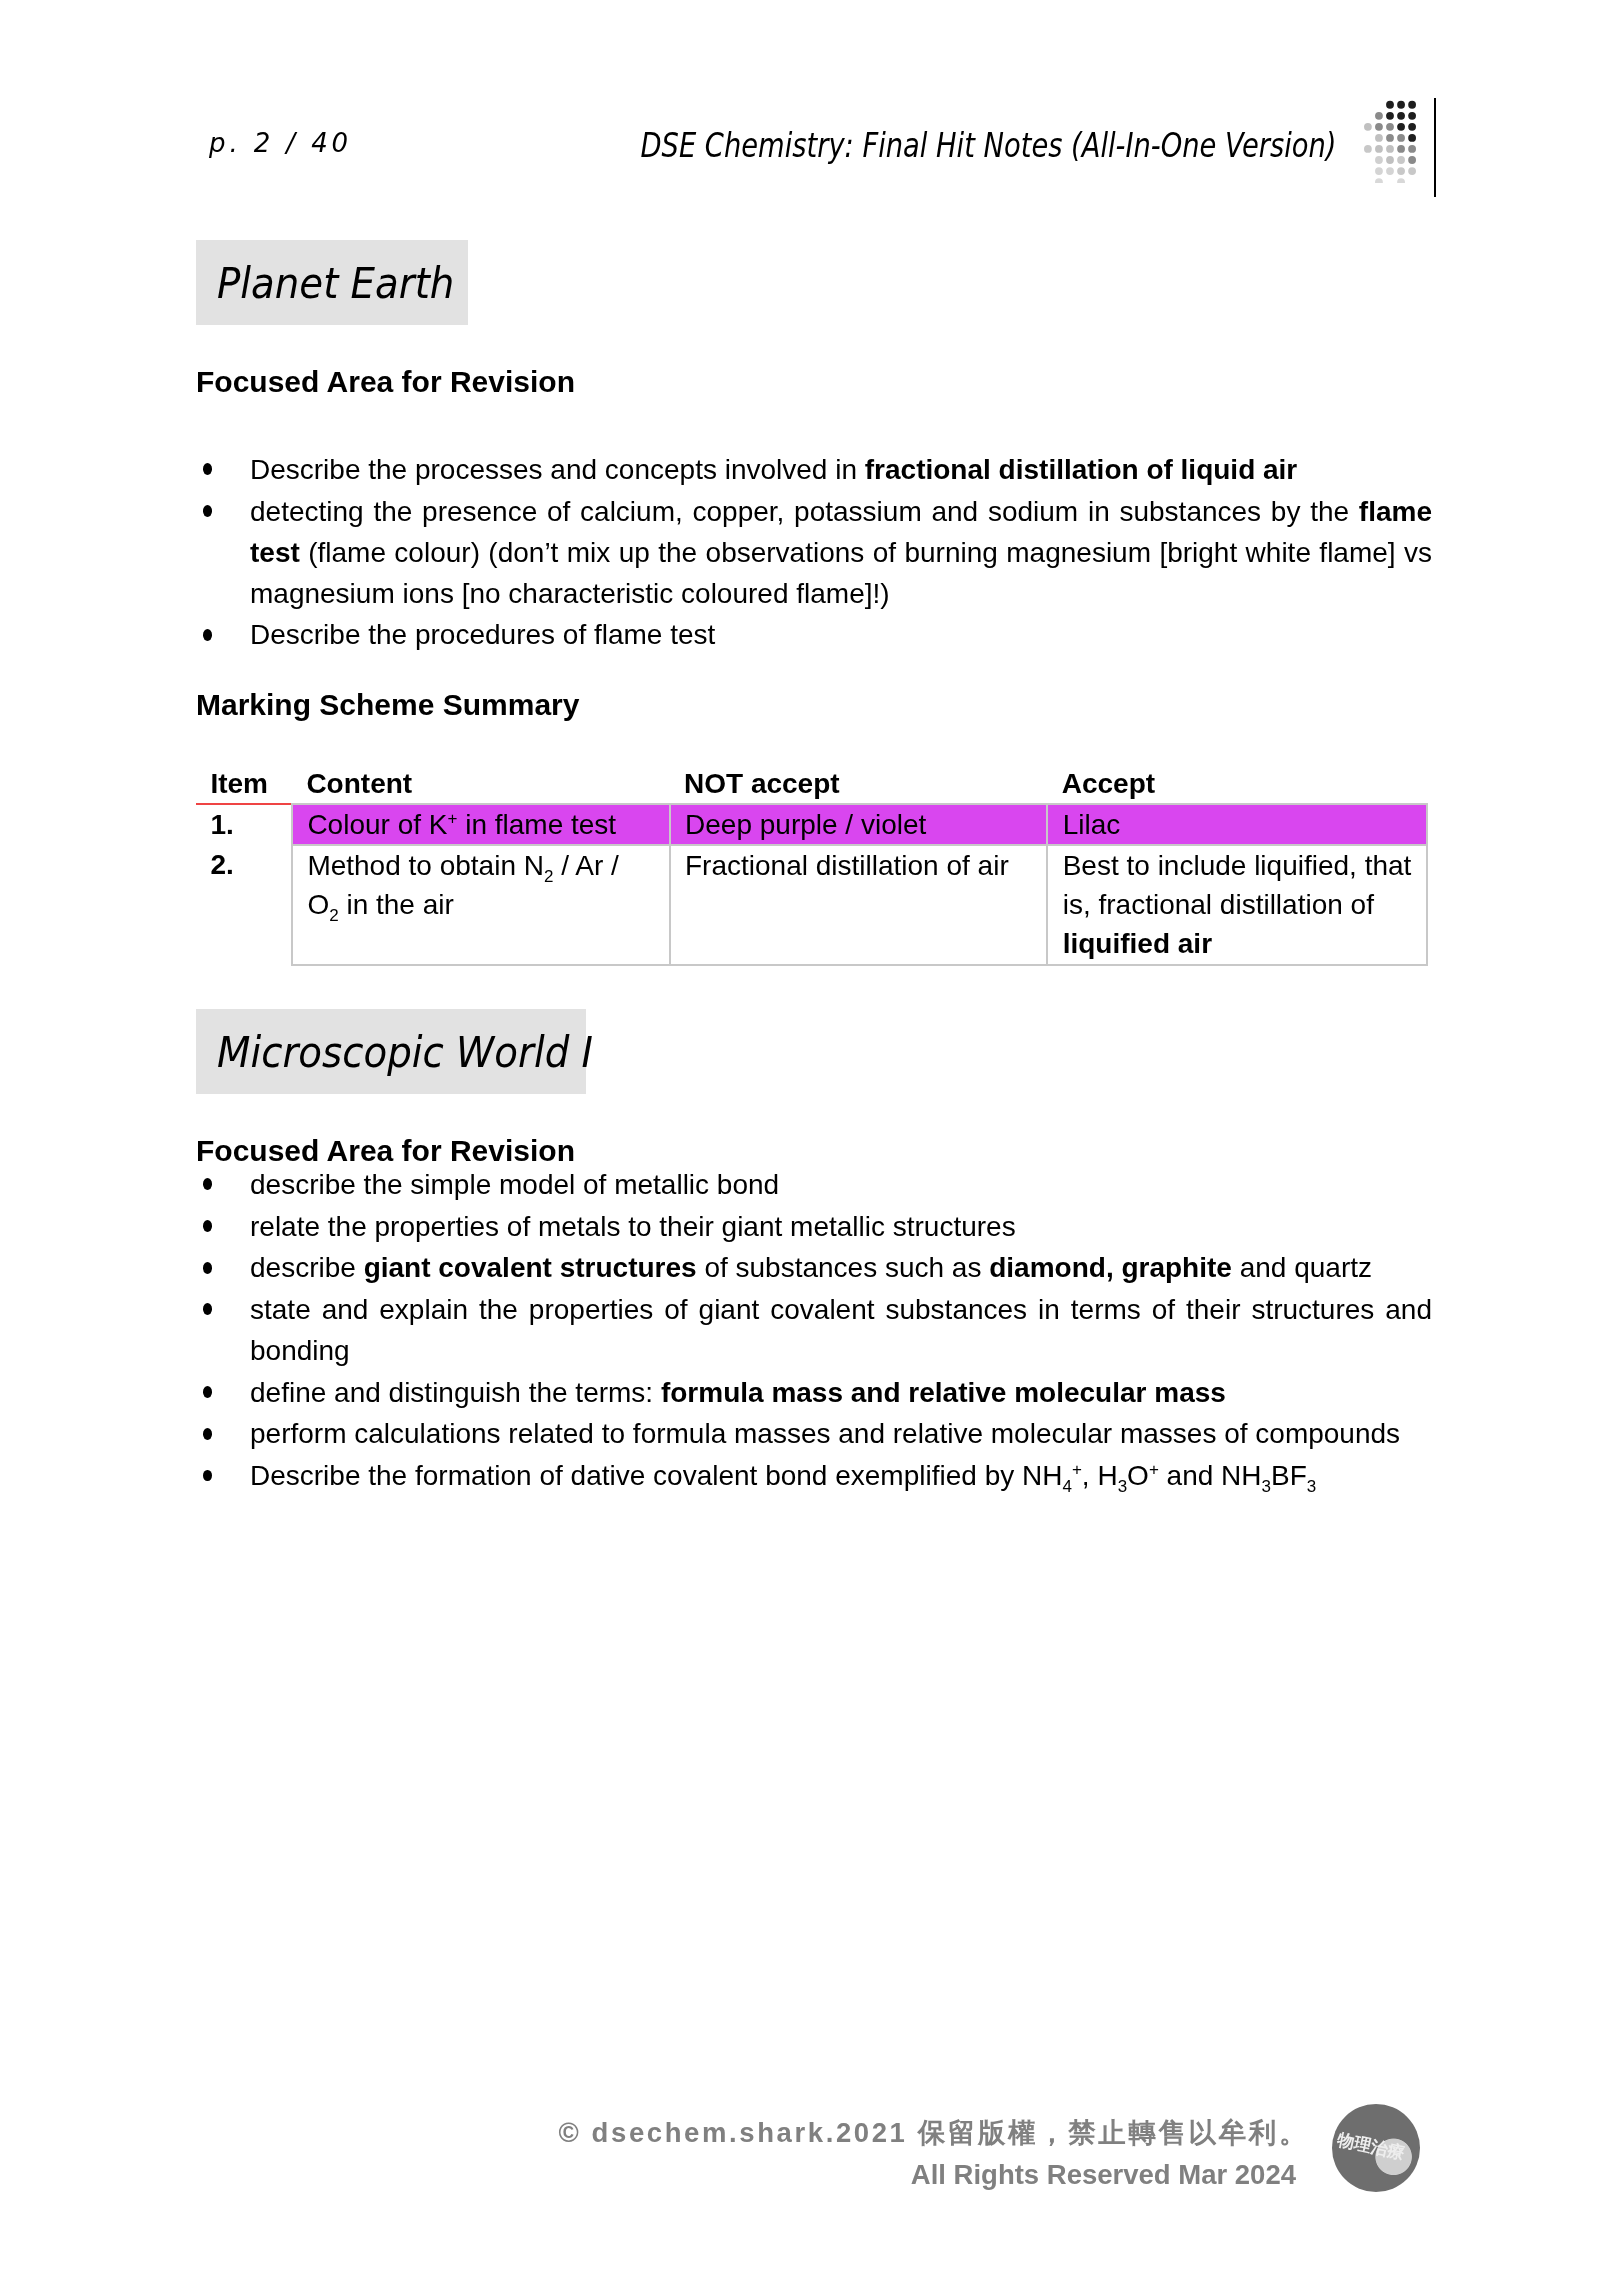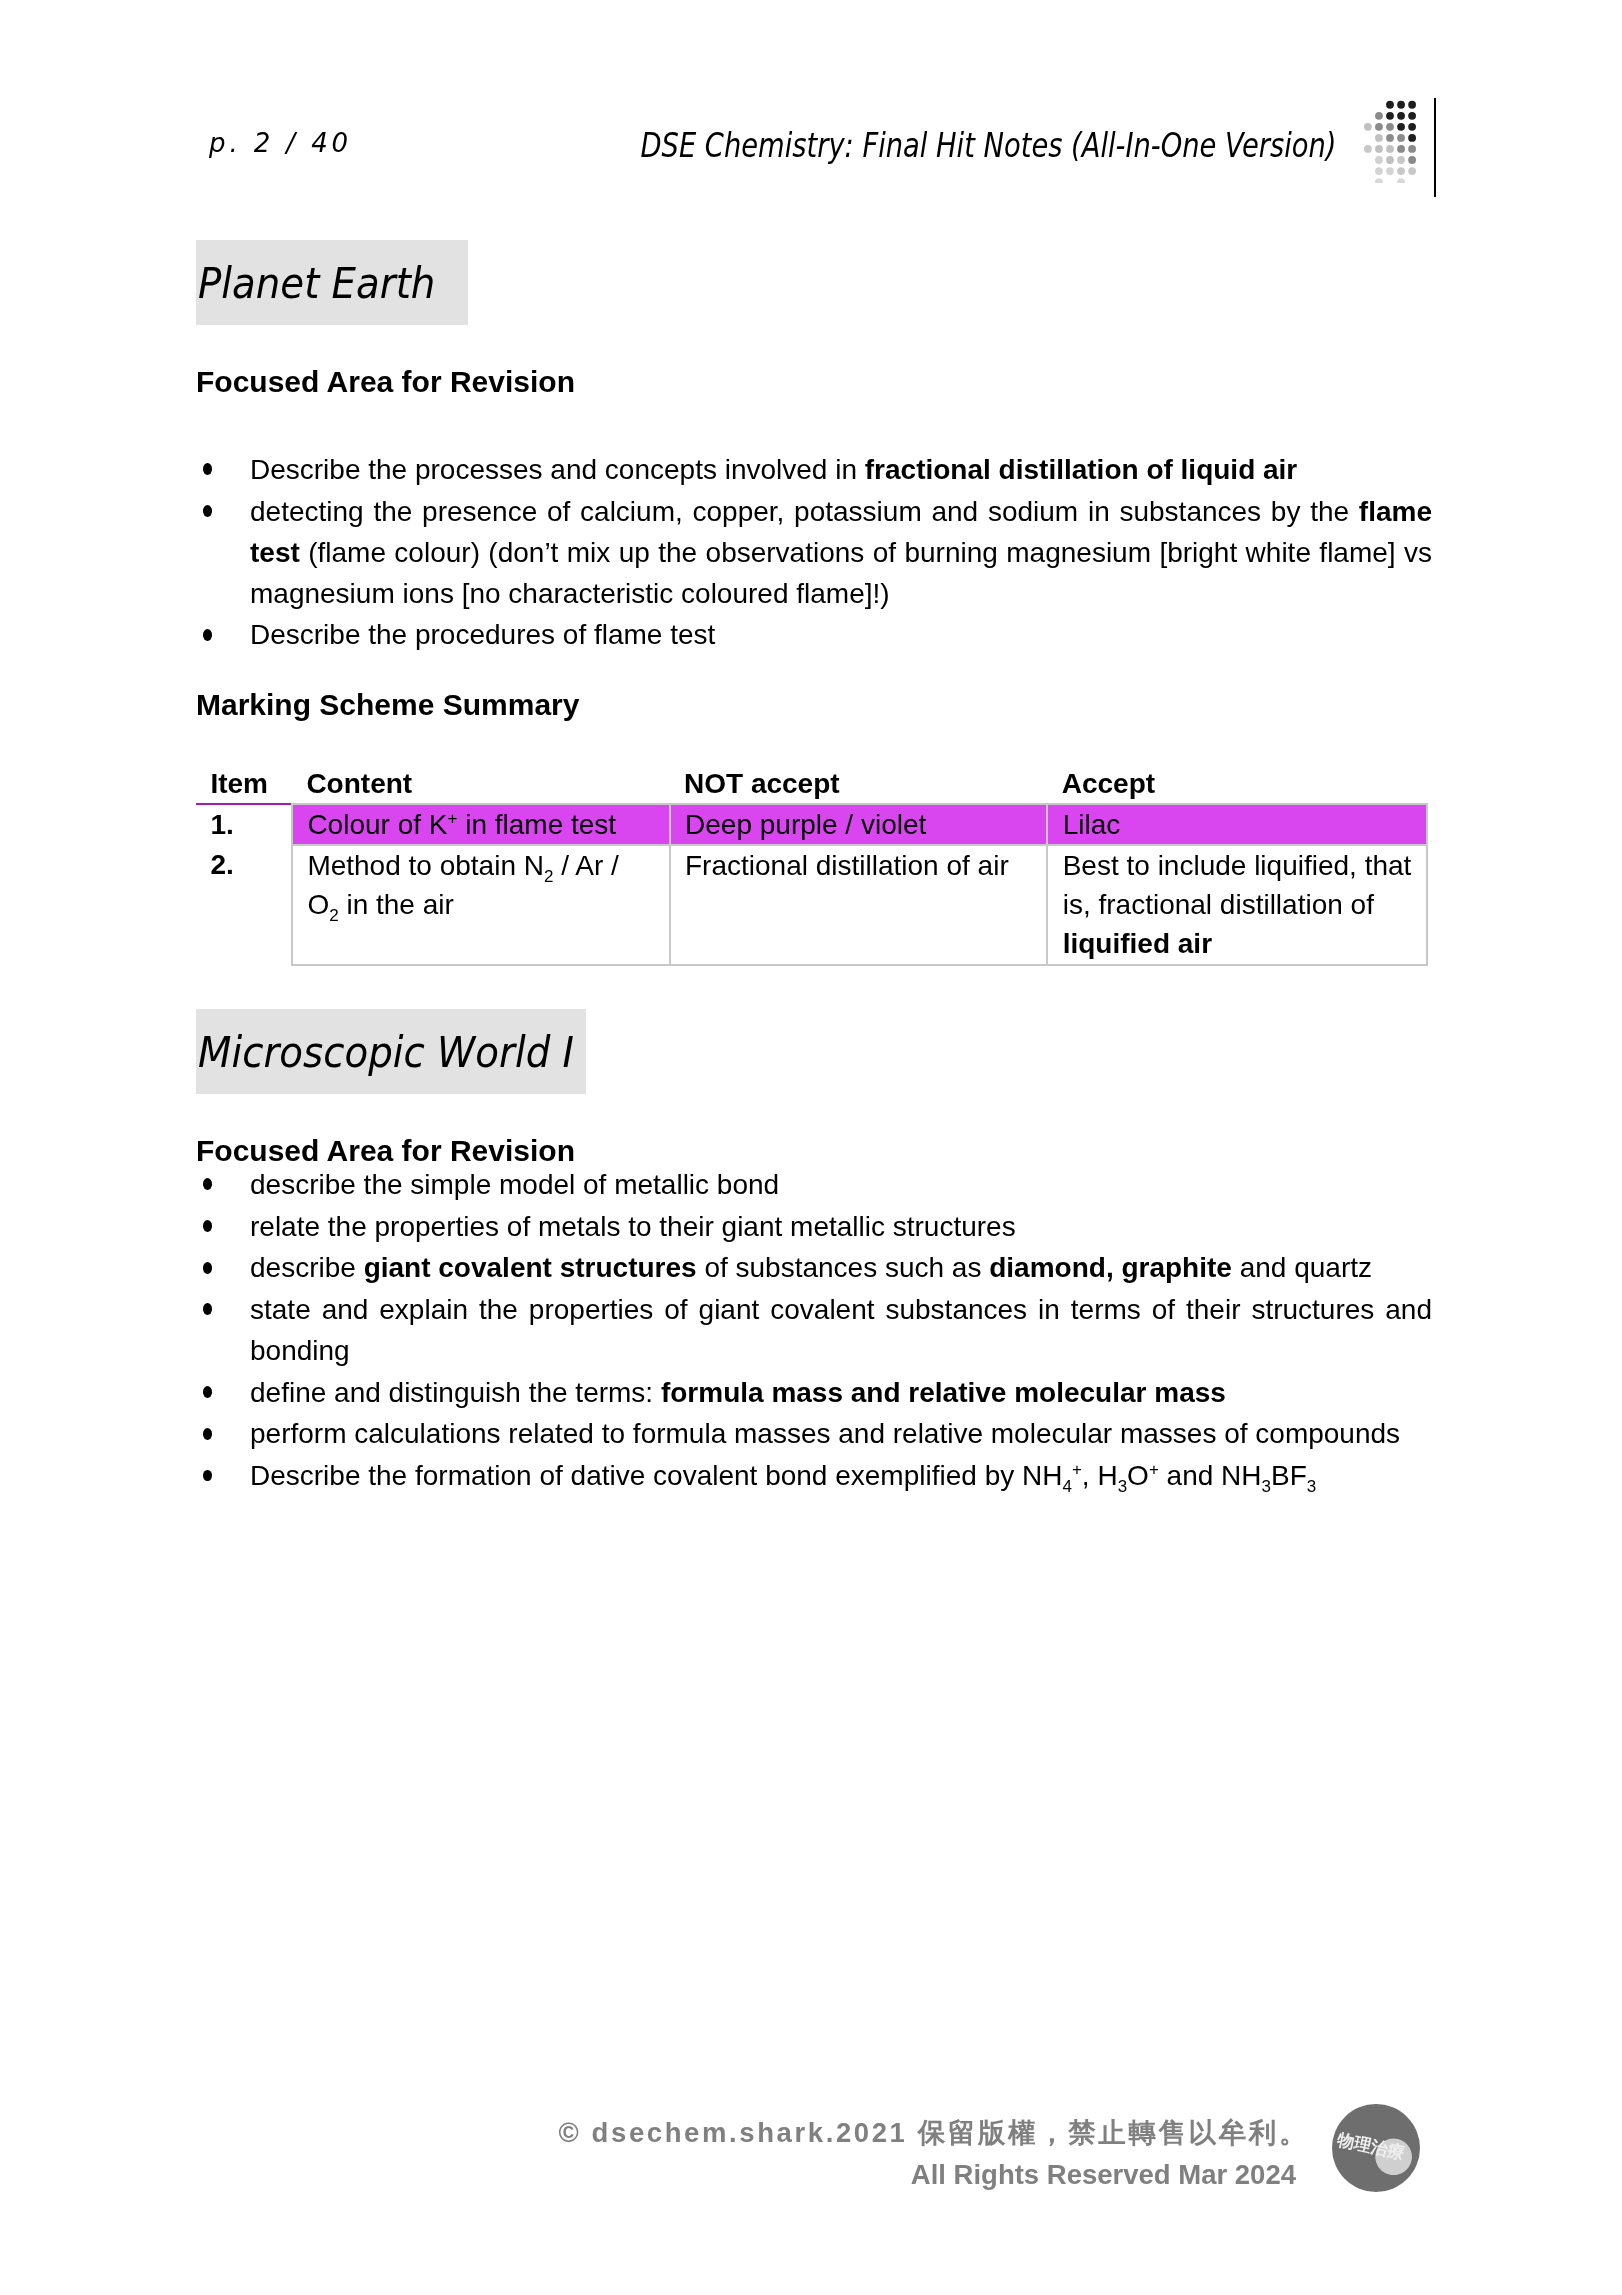--- a/index.html
+++ b/index.html
@@ -6,37 +6,37 @@
   body { width: 1623px; height: 2295px; position: relative; overflow: hidden; color: #000; }
   .page { position: absolute; left: 0; top: 0; width: 1623px; height: 2295px; }
 
   
   .page-no { position: absolute; left: 209px; top: 128px; font-family: "DejaVu Sans", sans-serif; font-style: italic; font-size: 26px; letter-spacing: 3.9px; }
   .doc-title { position: absolute; right: 287px; top: 126px; font-family: "DejaVu Sans Condensed", "DejaVu Sans", sans-serif; font-style: italic; font-size: 33px; transform: scaleX(0.92); transform-origin: right center; white-space: nowrap; }
   .dots { position: absolute; left: 1364px; top: 98px; width: 65px; height: 85px; }
   .vline { position: absolute; left: 1434px; top: 98px; width: 2px; height: 99px; background: #000; }
 
   
-  .sec-box { position: absolute; background: #e2e2e2; font-family: "DejaVu Sans", sans-serif; font-style: italic; font-size: 43px; display: flex; align-items: center; padding-left: 2px; box-sizing: border-box; }
+  .sec-box { position: absolute; background: #e2e2e2; font-family: "DejaVu Sans", sans-serif; font-style: italic; font-size: 43px; display: flex; align-items: center; padding-left: 21px; box-sizing: border-box; }
   .sec-box span { display: inline-block; transform: scaleX(0.9); transform-origin: left center; white-space: nowrap; }
 
   .subhead { position: absolute; left: 196px; font-family: "Liberation Sans", sans-serif; font-weight: bold; font-size: 30px; }
 
   ul.bullets { position: absolute; left: 196px; width: 1232px; margin: 4px; padding: 0; list-style: none; font-family: "Liberation Sans", sans-serif; font-size: 28px; line-height: 41px; }
   ul.bullets li { position: relative; padding-left: 50px; text-align: justify; margin-bottom: 0.7px; }
   ul.bullets li .dot { position: absolute; left: 2.6px; top: 14.4px; width: 9.2px; height: 11.8px; border-radius: 50%; background: #000; }
   b { font-weight: bold; }
   sub, sup { font-size: 17px; line-height: 0; }
 
   
   table.ms { position: absolute; left: 196px; top: 764px; width: 1232px; border-collapse: collapse; font-family: "Liberation Sans", sans-serif; font-size: 28px; line-height: 39px; }
   table.ms th { text-align: left; font-weight: bold; padding: 0 14.4px; vertical-align: bottom; height: 39px; }
   table.ms td { vertical-align: top; padding: 0 14.4px; border: 2px solid #c8c8c8; }
   table.ms td.item { border: none; font-weight: bold; }
-  table.ms thead tr { border-bottom: 2px solid #a21caf; }
+  table.ms thead tr { border-bottom: 2px solid #ef4444; }
   table.ms tr.shade td:not(.item) { background: #d946ef; }
   table.ms tr.r2 td { height: 118px; }
 
   
   .foot1 { position: absolute; right: 314px; top: 2115px; font-family: "Liberation Sans", sans-serif; font-weight: bold; font-size: 27.5px; color: #808080; letter-spacing: 2.6px; white-space: nowrap; }
   .foot2 { position: absolute; right: 327px; top: 2159px; font-family: "Liberation Sans", sans-serif; font-weight: bold; font-size: 27.5px; color: #808080; white-space: nowrap; }
   .avatar { position: absolute; left: 1332px; top: 2104px; width: 88px; height: 88px; border-radius: 50%; background: radial-gradient(circle at 70% 60%, #cfcfcf 0 22%, #6e6e6e 23% 100%); overflow: hidden; }
   .avatar .txt { position: absolute; left: 5.2px; top: 31px; color: #eee; font-family: "DejaVu Sans", sans-serif; font-weight: bold; font-size: 17px; transform: rotate(12deg); white-space: nowrap; }
 </style>
 </head>

